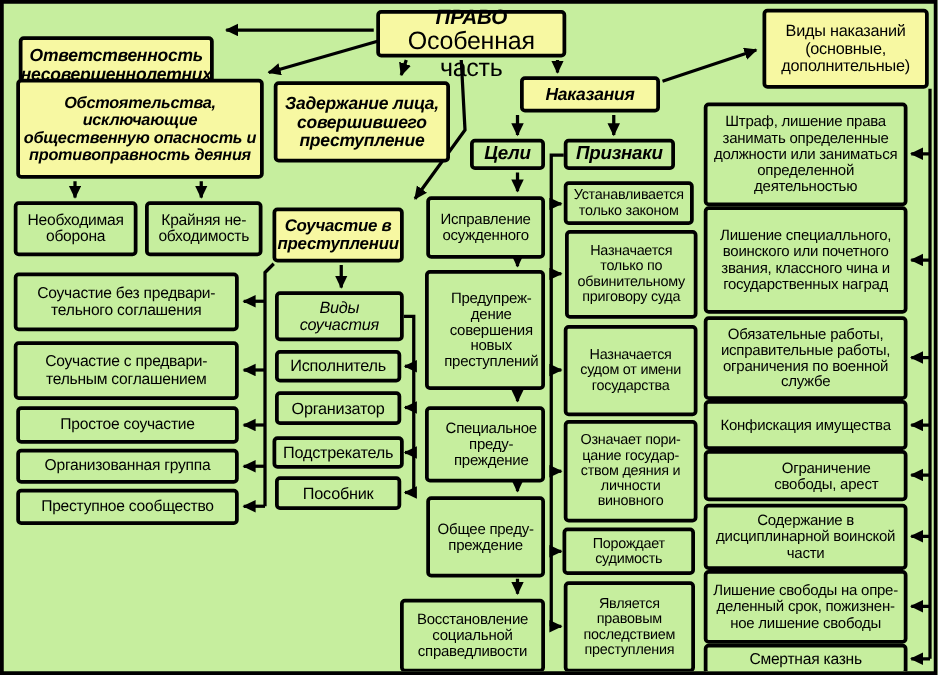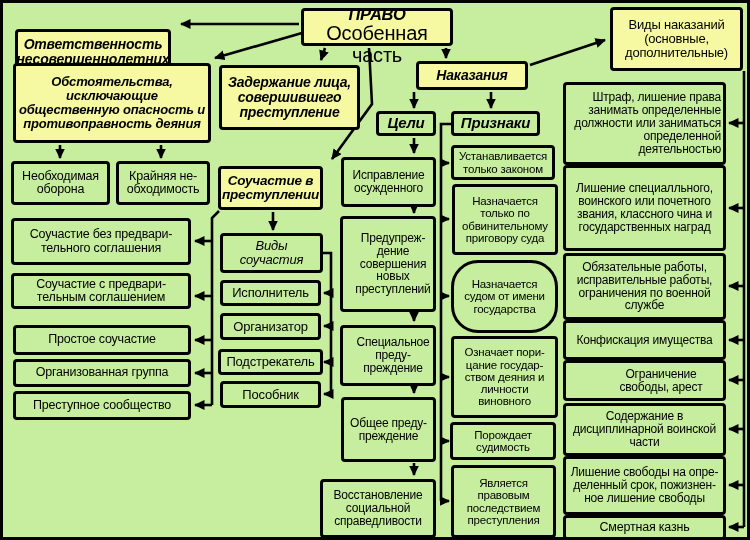--- a/index.html
+++ b/index.html
@@ -97,47 +97,47 @@
   <div class="box yellow hdr" style="left:10px;top:60px;width:198px;height:80px;font-size:13px;">Обстоятельства, исключающие общественную опасность и противоправность деяния</div>
   <div class="box yellow hdr" style="left:216px;top:62px;width:141px;height:65px;font-size:14px;">Задержание лица, совершившего преступление</div>
   <div class="box yellow hdr" style="left:413px;top:58px;width:112px;height:29px;font-size:14px;">Наказания</div>
   <div class="box yellow" style="left:607px;top:4px;width:133px;height:64px;font-size:13px;">Виды наказаний (основные, дополнительные)</div>
   <div class="box yellow hdr" style="left:215px;top:163px;width:105px;height:44px;font-size:13.5px;">Соучастие в преступлении</div>
 
   <div class="box green" style="left:8px;top:158px;width:99px;height:44px;font-size:12.5px;">Необходимая оборона</div>
   <div class="box green" style="left:113px;top:158px;width:94px;height:44px;font-size:12.5px;">Крайняя не-обходимость</div>
 
   <div class="box green" style="left:8px;top:215px;width:180px;height:47px;font-size:12.5px;">Соучастие без предвари-тельного соглашения</div>
-  <div class="box green" style="left:8px;top:270px;width:180px;height:36px;font-size:12.5px;">Соучастие с предвари-тельным соглашением</div>
+  <div class="box green" style="left:8px;top:270px;width:180px;height:47px;font-size:12.5px;">Соучастие с предвари-тельным соглашением</div>
   <div class="box green" style="left:10px;top:322px;width:178px;height:30px;font-size:12.5px;">Простое соучастие</div>
   <div class="box green" style="left:10px;top:356px;width:178px;height:28px;font-size:12.5px;">Организованная группа</div>
   <div class="box green" style="left:10px;top:388px;width:178px;height:29px;font-size:12.5px;">Преступное сообщество</div>
 
   <div class="box green it" style="left:217px;top:230px;width:103px;height:40px;font-size:13px;">Виды соучастия</div>
   <div class="box green" style="left:217px;top:277px;width:101px;height:26px;font-size:13px;">Исполнитель</div>
   <div class="box green" style="left:217px;top:310px;width:101px;height:27px;font-size:13px;">Организатор</div>
   <div class="box green" style="left:215px;top:346px;width:105px;height:26px;font-size:13px;">Подстрекатель</div>
   <div class="box green" style="left:217px;top:378px;width:101px;height:27px;font-size:13px;">Пособник</div>
 
   <div class="box green hdr" style="left:373px;top:108px;width:60px;height:25px;font-size:15px;">Цели</div>
   <div class="box green" style="left:338px;top:154px;width:95px;height:50px;font-size:12px;">Исправление осужденного</div>
   <div class="box green" style="left:337px;top:213px;width:96px;height:96px;font-size:12px;padding-left:12px;">Предупреж-дение совершения новых преступлений</div>
   <div class="box green" style="left:337px;top:322px;width:96px;height:61px;font-size:12px;padding-left:12px;">Специальное преду-преждение</div>
   <div class="box green" style="left:338px;top:394px;width:95px;height:65px;font-size:12px;">Общее преду-преждение</div>
   <div class="box green" style="left:317px;top:476px;width:116px;height:59px;font-size:12px;">Восстановление социальной справедливости</div>
 
   <div class="box green hdr" style="left:448px;top:108px;width:89px;height:25px;font-size:15px;">Признаки</div>
   <div class="box green" style="left:448px;top:142px;width:104px;height:35px;font-size:11.5px;">Устанавливается только законом</div>
   <div class="box green" style="left:449px;top:181px;width:106px;height:71px;font-size:11.5px;">Назначается только по обвинительному приговору суда</div>
-  <div class="box green" style="left:448px;top:257px;width:107px;height:73px;font-size:11.5px;border-radius:27px;">Назначается судом от имени государства</div>
+  <div class="box green" style="left:448px;top:257px;width:107px;height:73px;font-size:11.5px;">Назначается судом от имени государства</div>
   <div class="box green" style="left:448px;top:333px;width:107px;height:82px;font-size:11.5px;">Означает пори-цание государ-ством деяния и личности виновного</div>
   <div class="box green" style="left:447px;top:419px;width:106px;height:38px;font-size:11.5px;">Порождает судимость</div>
   <div class="box green" style="left:448px;top:462px;width:105px;height:73px;font-size:11.5px;">Является правовым последствием преступления</div>
 
-  <div class="box green" style="left:560px;top:79px;width:163px;height:83px;font-size:12px;text-align:right;">Штраф, лишение права занимать определенные должности или заниматься определенной деятельностью</div>
+  <div class="box green" style="left:560px;top:79px;width:163px;height:83px;font-size:12px;">Штраф, лишение права занимать определенные должности или заниматься определенной деятельностью</div>
   <div class="box green" style="left:560px;top:162px;width:163px;height:86px;font-size:12px;">Лишение специалльного, воинского или почетного звания, классного чина и государственных наград</div>
   <div class="box green" style="left:560px;top:250px;width:163px;height:67px;font-size:12px;">Обязательные работы, исправительные работы, ограничения по военной службе</div>
   <div class="box green" style="left:560px;top:317px;width:163px;height:40px;font-size:12px;">Конфискация имущества</div>
   <div class="box green" style="left:560px;top:357px;width:163px;height:41px;font-size:12px;padding-left:35px;">Ограничение свободы, арест</div>
   <div class="box green" style="left:560px;top:400px;width:163px;height:53px;font-size:12px;">Содержание в дисциплинарной воинской части</div>
   <div class="box green" style="left:560px;top:453px;width:163px;height:59px;font-size:12px;">Лишение свободы на опре-деленный срок, пожизнен-ное лишение свободы</div>
   <div class="box green" style="left:560px;top:512px;width:163px;height:25px;font-size:12.5px;">Смертная казнь</div>
 
 </div>
 

